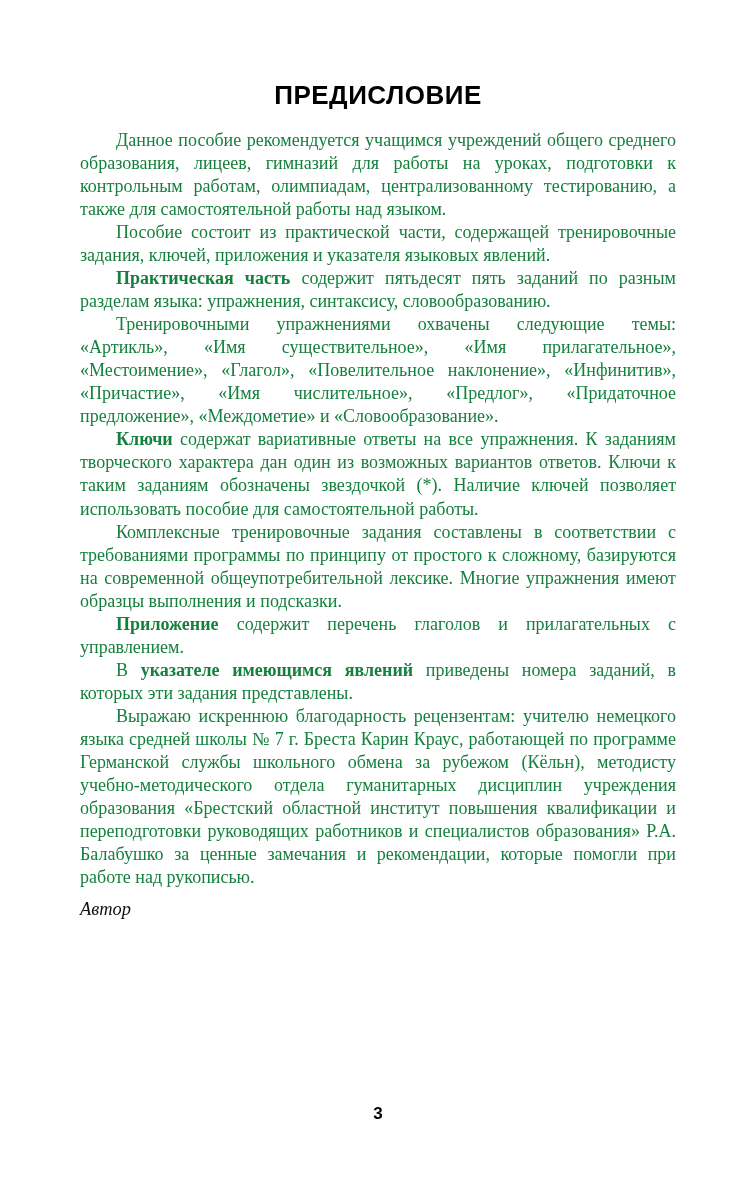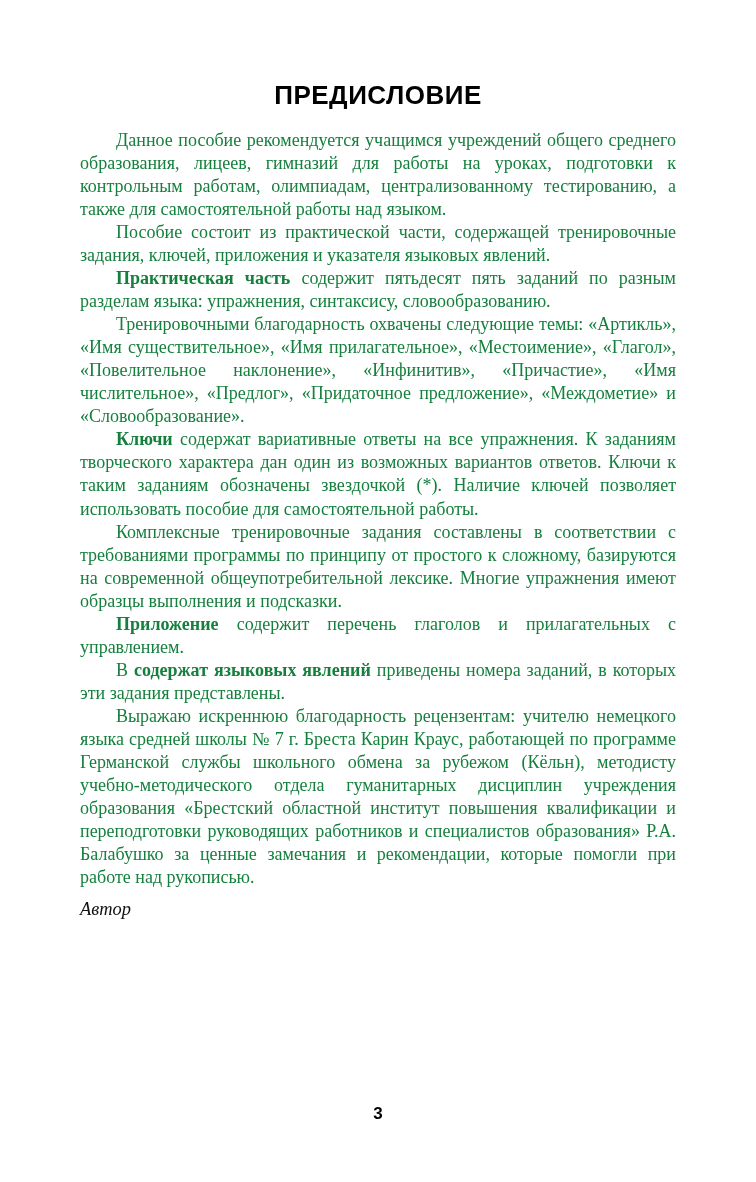--- a/index.html
+++ b/index.html
@@ -67,25 +67,25 @@
 <body>
 
 <div class="page">
 
   <h1 class="page-title">ПРЕДИСЛОВИЕ</h1>
 
   <div class="body-text">
       <p><span>Данное пособие рекомендуется учащимся учреждений общего среднего образования, лицеев, гимназий для работы на уроках, подготовки к контрольным работам, олимпиадам, централизованному тестированию, а также для самостоятельной работы над языком.</span></p>
       <p><span>Пособие состоит из практической части, содержащей тренировочные задания, ключей, приложения и указателя языковых явлений.</span></p>
       <p><span class="bold">Практическая часть</span><span> содержит пятьдесят пять заданий по разным разделам языка: упражнения, синтаксису, словообразованию.</span></p>
-      <p><span>Тренировочными благодарность охвачены следующие темы: «Артикль», «Имя существительное», «Имя прилагательное», «Местоимение», «Глагол», «Повелительное наклонение», «Инфинитив», «Причастие», «Имя числительное», «Предлог», «Придаточное предложение», «Междометие» и «Словообразование».</span></p>
+      <p><span>Тренировочными упражнениями охвачены следующие темы: «Артикль», «Имя существительное», «Имя прилагательное», «Местоимение», «Глагол», «Повелительное наклонение», «Инфинитив», «Причастие», «Имя числительное», «Предлог», «Придаточное предложение», «Междометие» и «Словообразование».</span></p>
       <p><span class="bold">Ключи</span><span> содержат вариативные ответы на все упражнения. К заданиям творческого характера дан один из возможных вариантов ответов. Ключи к таким заданиям обозначены звездочкой (*). Наличие ключей позволяет использовать пособие для самостоятельной работы.</span></p>
       <p><span>Комплексные тренировочные задания составлены в соответствии с требованиями программы по принципу от простого к сложному, базируются на современной общеупотребительной лексике.  Многие упражнения имеют образцы выполнения и подсказки.</span></p>
       <p><span class="bold">Приложение</span><span> содержит перечень глаголов и прилагательных с управлением.</span></p>
-      <p><span>В </span><span class="bold">содержат языковых явлений</span><span> приведены номера заданий, в которых эти задания представлены.</span></p>
+      <p><span>В </span><span class="bold">указателе имеющимся явлений</span><span> приведены номера заданий, в которых эти задания представлены.</span></p>
       <p><span>Выражаю искреннюю благодарность рецензентам: учителю немецкого языка средней школы № 7 г. Бреста Карин Краус, работающей по программе Германской службы школьного обмена за рубежом (Кёльн), методисту учебно-методического отдела гуманитарных дисциплин учреждения образования «Брестский областной институт повышения квалификации и переподготовки руководящих работников и специалистов образования» Р.А. Балабушко за ценные замечания и рекомендации, которые помогли при работе над рукописью.</span></p>
     </div>
 
   <div class="signature">Автор</div>
 
   <div class="page-number">3</div>
 
 </div>
 
 </body></html>

